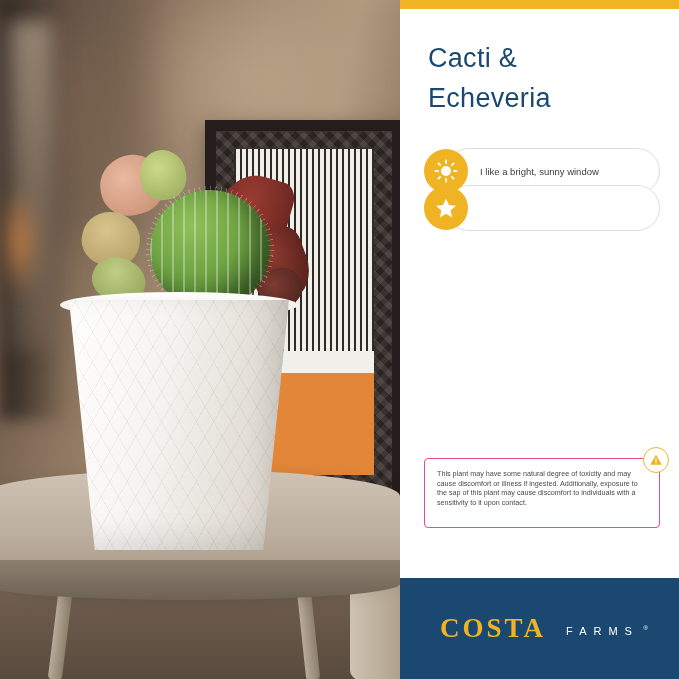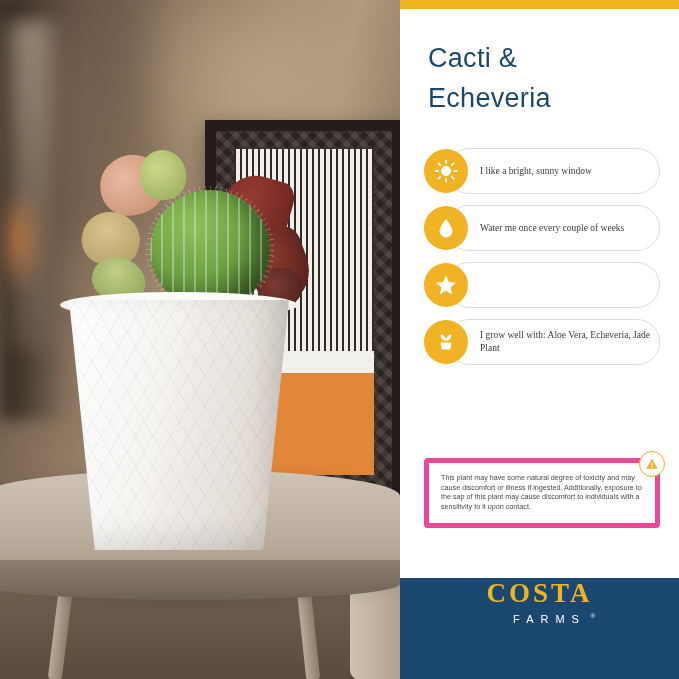--- a/index.html
+++ b/index.html
@@ -242,23 +242,22 @@
     letter-spacing: 0.3px;
   }
   .title span { display: block; }
 
   .facts {
     position: absolute;
     left: 24px; top: 148px; width: 236px;
   }
   .fact {
     position: relative;
-    margin-bottom: 28px;
+    margin-bottom: 8px;
     height: 29px;
-    font-family: Liberation Serif, serif;
   }
   .fact-pill {
     position: absolute;
     left: 22px; top: 0;
     width: 214px; height: 46px;
     border: 1px solid #dcdcdc;
     border-radius: 23px;
     background: #ffffff;
     box-sizing: border-box;
   }
@@ -282,21 +281,21 @@
     align-items: center;
     font-size: 9.5px;
     line-height: 13px;
     color: #3c3c3c;
   }
 
   .warning {
     position: absolute;
     left: 24px; top: 458px;
     width: 236px; height: 70px;
-    border: 5px solid #ec4899;
+    border: 1px solid #ec4899;
     border-radius: 4px;
     box-sizing: border-box;
     padding: 10px 12px 8px 12px;
   }
   .warning-text {
     font-size: 7.2px;
     line-height: 9.6px;
     color: #4a4a4a;
   }
   .warning-badge {
@@ -309,22 +308,23 @@
     display: flex;
     align-items: center;
     justify-content: center;
   }
 
   .footer {
     position: absolute;
     left: 0; top: 578px; width: 279px; height: 101px;
     background: #1b4870;
     display: flex;
-    flex-direction: column;
+    flex-direction: row;
     align-items: center;
+    justify-content: center;
   }
   .brand-top {
     color: #f0b323;
     font-size: 27px;
     font-weight: bold;
     letter-spacing: 3px;
     font-family: "Liberation Serif", serif;
   }
   .brand-bottom {
     color: #ffffff;
@@ -420,50 +420,30 @@
               <line x1="4.4" y1="4.4" x2="6.2" y2="6.2"></line>
               <line x1="17.8" y1="17.8" x2="19.6" y2="19.6"></line>
               <line x1="19.6" y1="4.4" x2="17.8" y2="6.2"></line>
               <line x1="6.2" y1="17.8" x2="4.4" y2="19.6"></line>
             </g>
           </svg>
         </div>
         <div class="fact-text">I like a bright, sunny window</div>
       </div>
 
-      <div class="fact">
-        <div class="fact-pill"></div>
-        <div class="fact-icon">
-          <svg width="24" height="24" viewBox="0 0 24 24">
-            <path d="M12 3 C12 3 5.5 11 5.5 15 A6.5 6.5 0 0 0 18.5 15 C18.5 11 12 3 12 3 Z" fill="#ffffff"></path>
-          </svg>
-        </div>
-        <div class="fact-text">Water me once every couple of weeks</div>
-      </div>
 
       <div class="fact">
         <div class="fact-pill"></div>
         <div class="fact-icon">
           <svg width="24" height="24" viewBox="0 0 24 24">
             <path d="M12 2.5 L14.9 9.1 L22 9.8 L16.6 14.5 L18.2 21.5 L12 17.8 L5.8 21.5 L7.4 14.5 L2 9.8 L9.1 9.1 Z" fill="#ffffff"></path>
           </svg>
         </div>
       </div>
 
-      <div class="fact">
-        <div class="fact-pill"></div>
-        <div class="fact-icon">
-          <svg width="24" height="24" viewBox="0 0 24 24">
-            <path d="M12 11 C12 7 9.5 4.5 6.5 4.5 C6.5 8 9 11 12 11 Z" fill="#ffffff"></path>
-            <path d="M12 11 C12 7 14.5 4.5 17.5 4.5 C17.5 8 15 11 12 11 Z" fill="#ffffff"></path>
-            <path d="M6.5 12.5 H17.5 L16.2 19.5 H7.8 Z" fill="#ffffff"></path>
-          </svg>
-        </div>
-        <div class="fact-text">I grow well with: Aloe Vera, Echeveria, Jade Plant</div>
-      </div>
 
     </div>
 
     <div class="warning">
       <div class="warning-badge">
         <svg width="14" height="14" viewBox="0 0 24 24">
           <path d="M12 3 L22 20 H2 Z" fill="#f0b323"></path>
           <rect x="11" y="9" width="2" height="6" fill="#ffffff"></rect>
           <rect x="11" y="16" width="2" height="2" fill="#ffffff"></rect>
         </svg>

